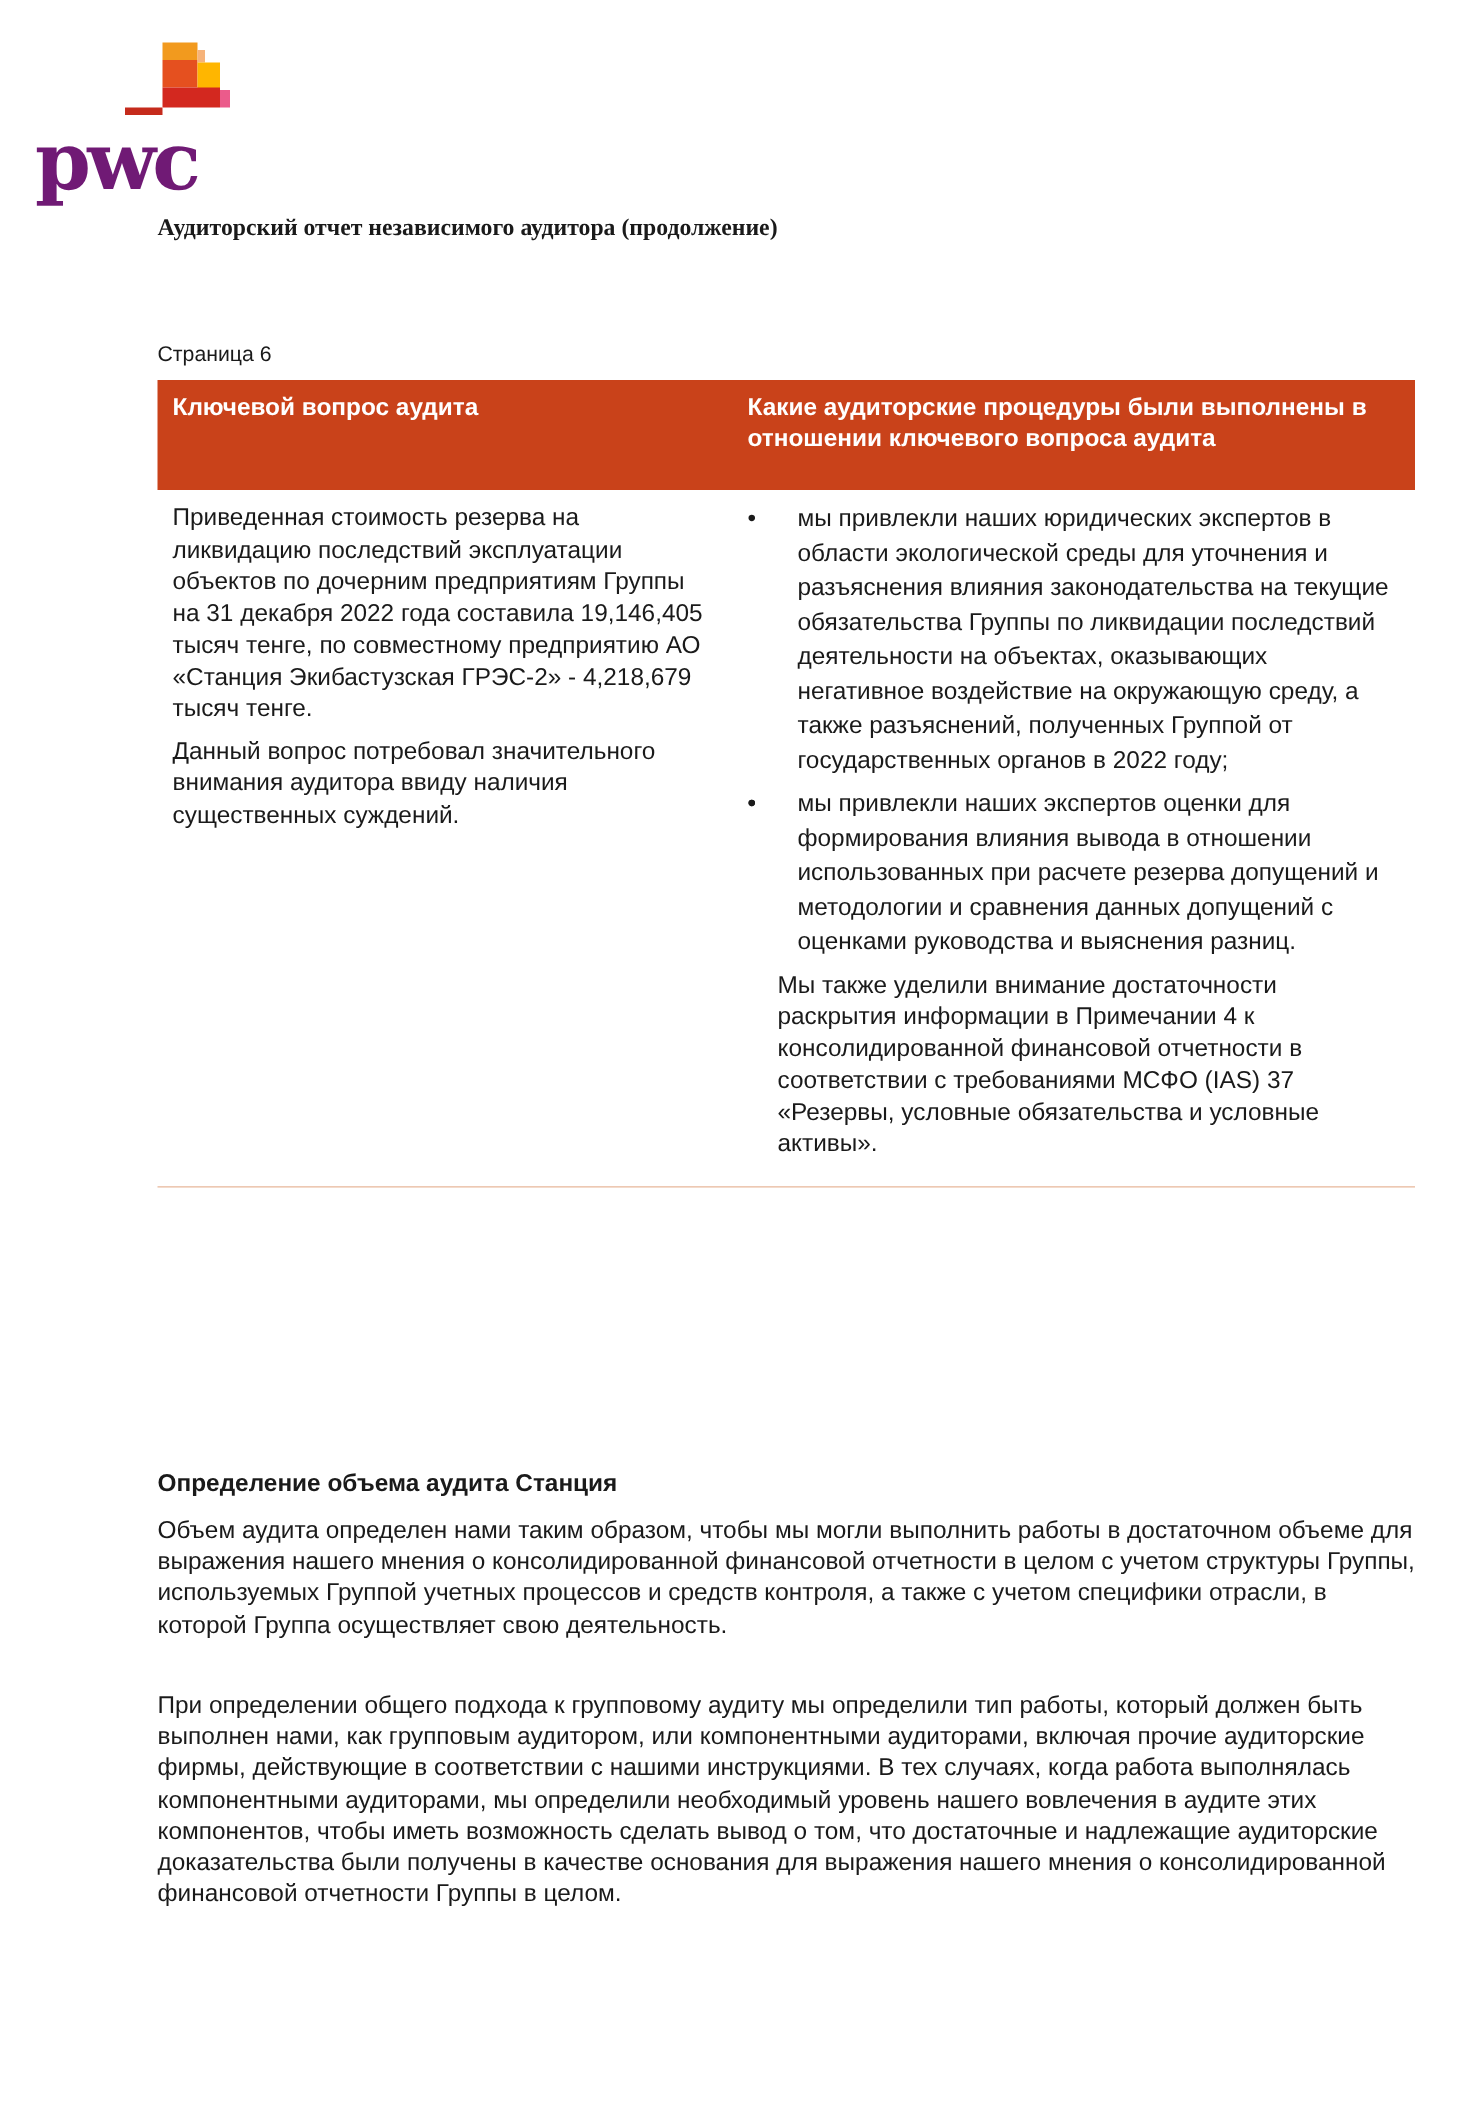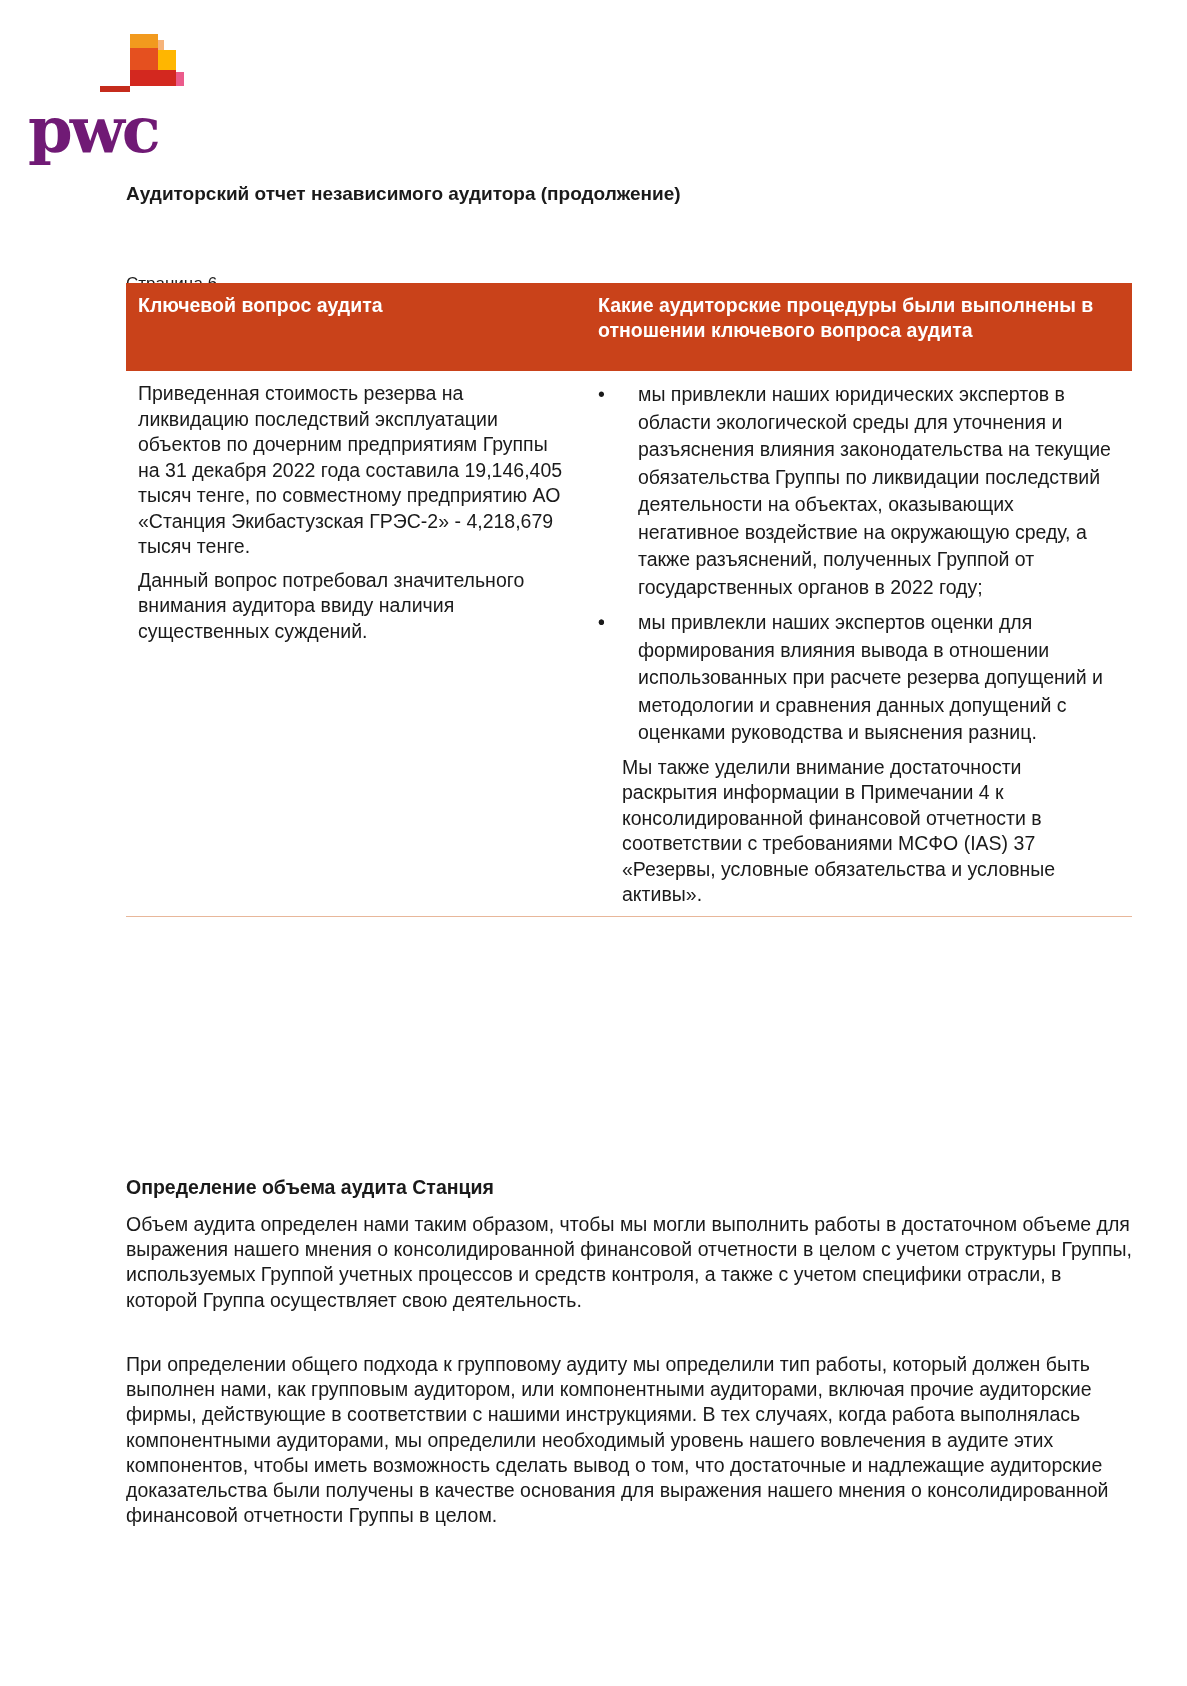--- a/index.html
+++ b/index.html
@@ -1,26 +1,26 @@
 <!DOCTYPE html>
 <html><head>
 <meta charset="utf-8">
 <style>
   html, body { margin: 0; padding: 0; background: #ffffff; }
   body { width: 1187px; height: 1686px; position: relative; overflow: hidden; color: #1a1a1a; font-family: "Liberation Sans", sans-serif; }
   .logo { position: absolute; left: 28px; top: 32px; width: 160px; height: 125px; }
   .logo .blk { position: absolute; }
   .logo .wordmark { position: absolute; left: 0; top: 66px; font-family: "DejaVu Serif", serif; font-weight: bold; font-size: 64px; letter-spacing: -3px; color: #701a75; line-height: 1; }
-  .report-title { position: absolute; left: 126px; top: 172px; font-family: Liberation Sans, sans-serif; font-weight: bold; font-size: 19px; color: #1a1a1a; margin-top: 11px; }
+  .report-title { position: absolute; left: 126px; top: 172px; font-family: Liberation Serif, serif; font-weight: bold; font-size: 19px; color: #1a1a1a; }
   .page-num { position: absolute; left: 126px; top: 226px; font-size: 17px; margin-top: 48px; }
-  .kam-table { position: absolute; left: 126px; top: 283px; width: 1006px; }
+  .kam-table { position: absolute; left: 126px; top: 304px; width: 1006px; }
   .kam-head { background: #c9421a; color: #ffffff; display: flex; height: 88px; font-weight: bold; font-size: 19.5px; line-height: 25px; }
   .kam-head .c1 { width: 460px; padding: 10px 12px 0 12px; box-sizing: border-box; }
   .kam-head .c2 { width: 546px; padding: 10px 20px 0 12px; box-sizing: border-box; }
-  .kam-body { display: flex; border-bottom: 1.5px solid #e8b79a; }
+  .kam-body { display: flex; border-bottom: 1.5px solid #e8b79a; padding-bottom: 12px; }
   .kam-body .c1 { width: 460px; padding: 10px 12px 0 12px; box-sizing: border-box; font-size: 19.5px; line-height: 25.5px; }
   .kam-body .c2 { width: 546px; padding: 10px 14px 0 12px; box-sizing: border-box; font-size: 19.5px; line-height: 27.5px; }
   .kam-body p { margin: 0 0 8px 0; }
   .bullets { list-style: none; margin: 0; padding: 0; }
   .bullets li { position: relative; padding-left: 40px; margin-bottom: 8px; }
   .bullets li .dot { position: absolute; left: 0; top: 0; }
   .section-head { position: absolute; left: 126px; top: 1176px; font-weight: bold; font-size: 19.5px; }
   .para { position: absolute; left: 126px; width: 1010px; font-size: 19.5px; line-height: 25.2px; margin: 0; }
 </style>
 </head>

